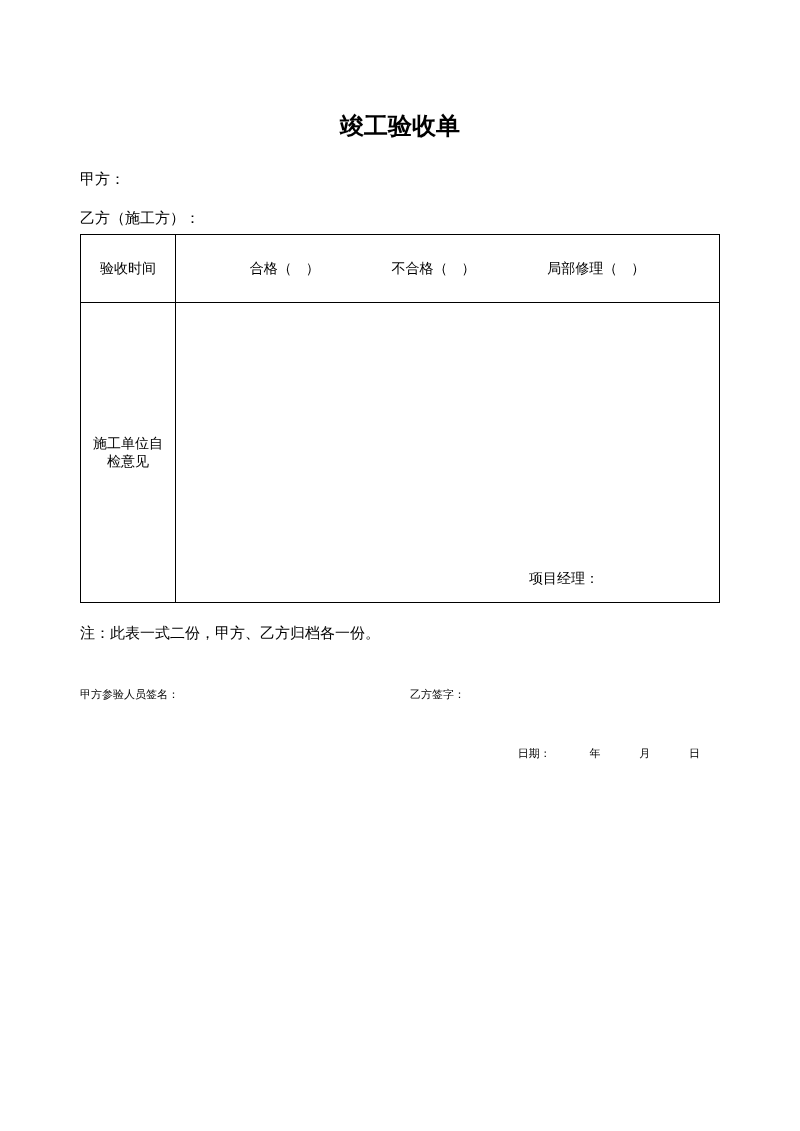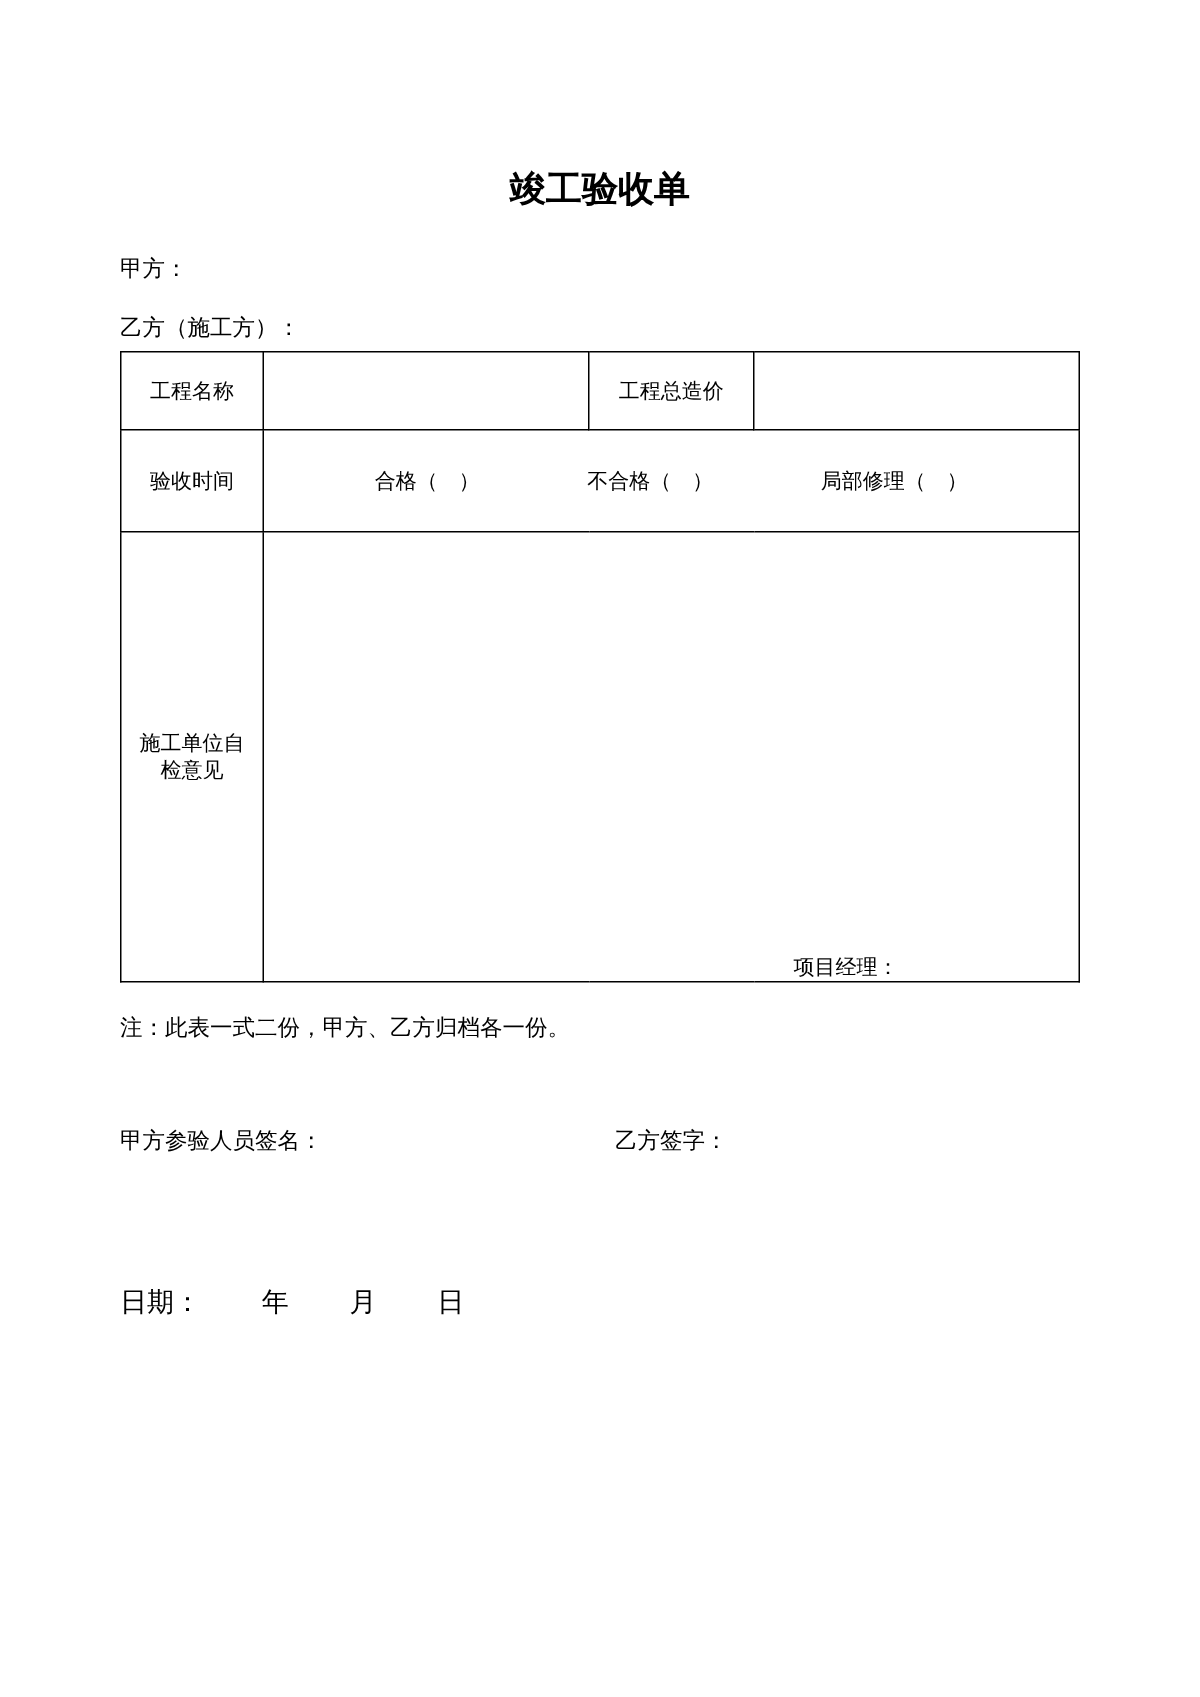--- a/index.html
+++ b/index.html
@@ -66,61 +66,56 @@
       justify-content: space-around;
       padding: 0 30px;
     }
     .opinion-cell {
       position: relative;
       vertical-align: bottom;
     }
     .pm-label {
       position: absolute;
       right: 120px;
-      bottom: 0;
+      bottom: 14px;
       font-size: 14px;
     }
     .note {
       font-size: 15px;
       margin-top: 21px;
     }
     .sig-row {
       display: flex;
-      margin-top: 56px;
-      font-size: 15px;
+      margin-top: 44px;
+      font-size: 11px;
     }
     .sig-a {
       flex: 0 0 330px;
     }
     .date-row {
-      margin-top: 86px;
-      font-size: 18px;
+      margin-top: 44px;
+      font-size: 11px;
+      text-align: right;
       padding-right: 20px;
     }
     .date-row span.gap {
       display: inline-block;
       width: 36px;
     }
   </style>
 </head>
 <body>
 
 <div class="title">竣工验收单</div>
 
 <div class="party-line">甲方：</div>
 <div class="party-line last">乙方（施工方）：</div>
 
 <table class="form">
   <tbody>
-      <tr class="row-h1">
-    <td class="label-col">工程名称</td>
-    <td></td>
-    <td class="mid-label">工程总造价</td>
-    <td></td>
-  </tr>
   <tr class="row-h2">
     <td class="label-col">验收时间</td>
     <td colspan="3" class="result-cell">
       <div class="result-options">
         <span>合格（ ）</span>
         <span>不合格（ ）</span>
         <span>局部修理（ ）</span>
       </div>
     </td>
   </tr>

